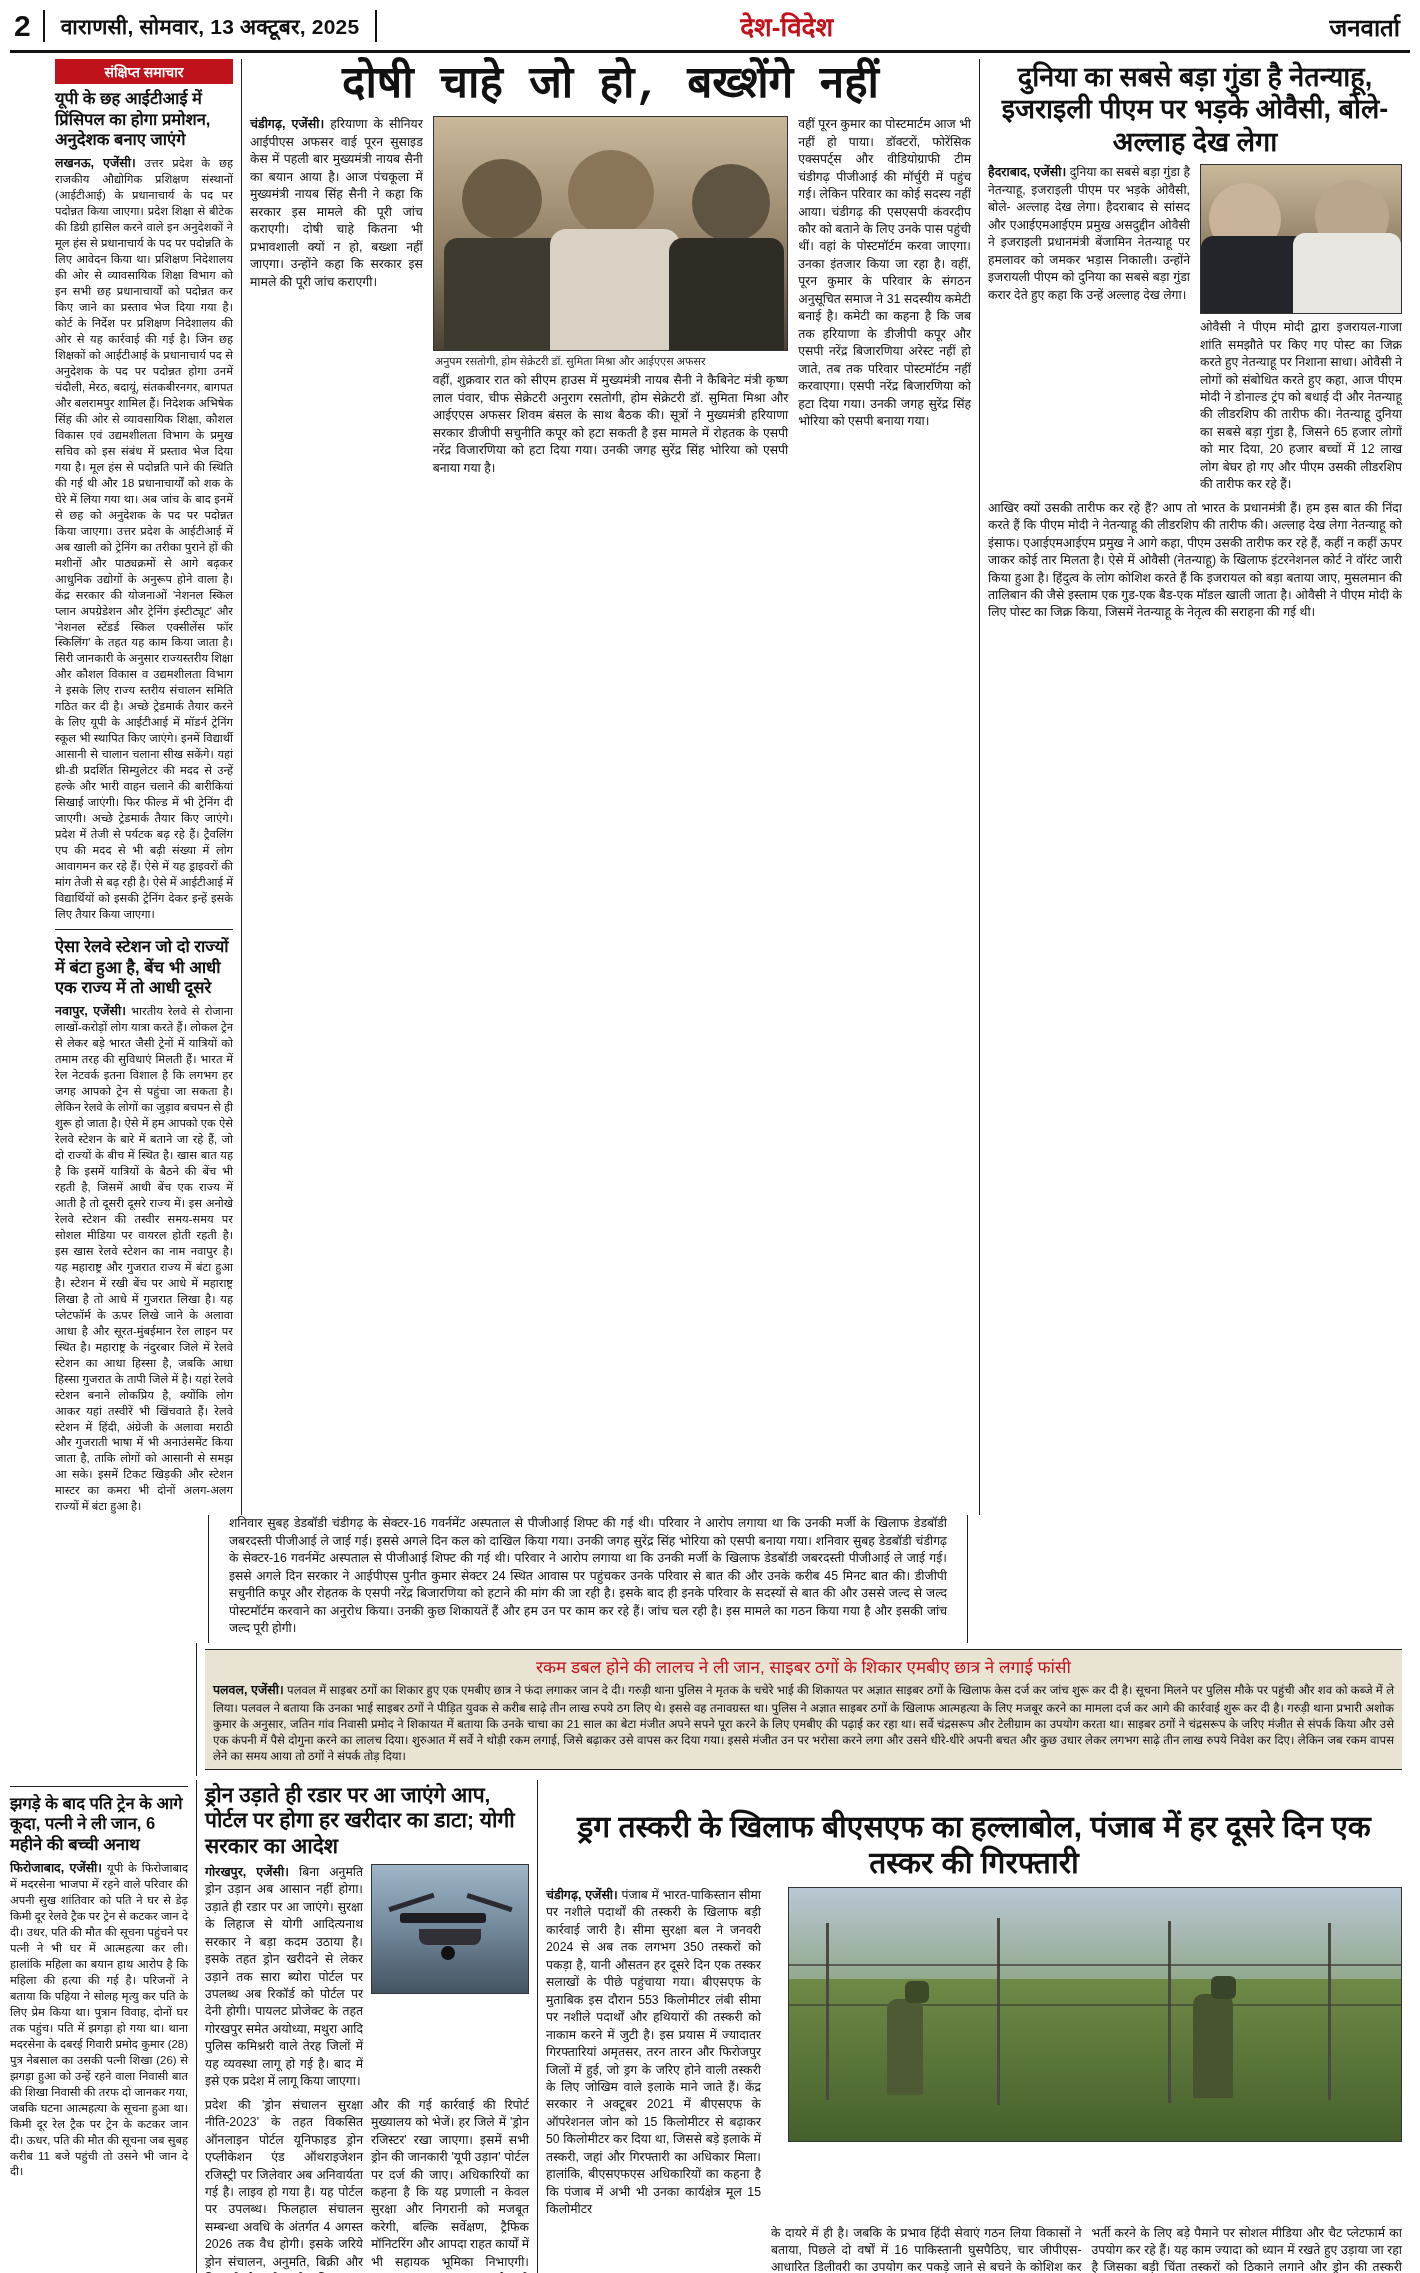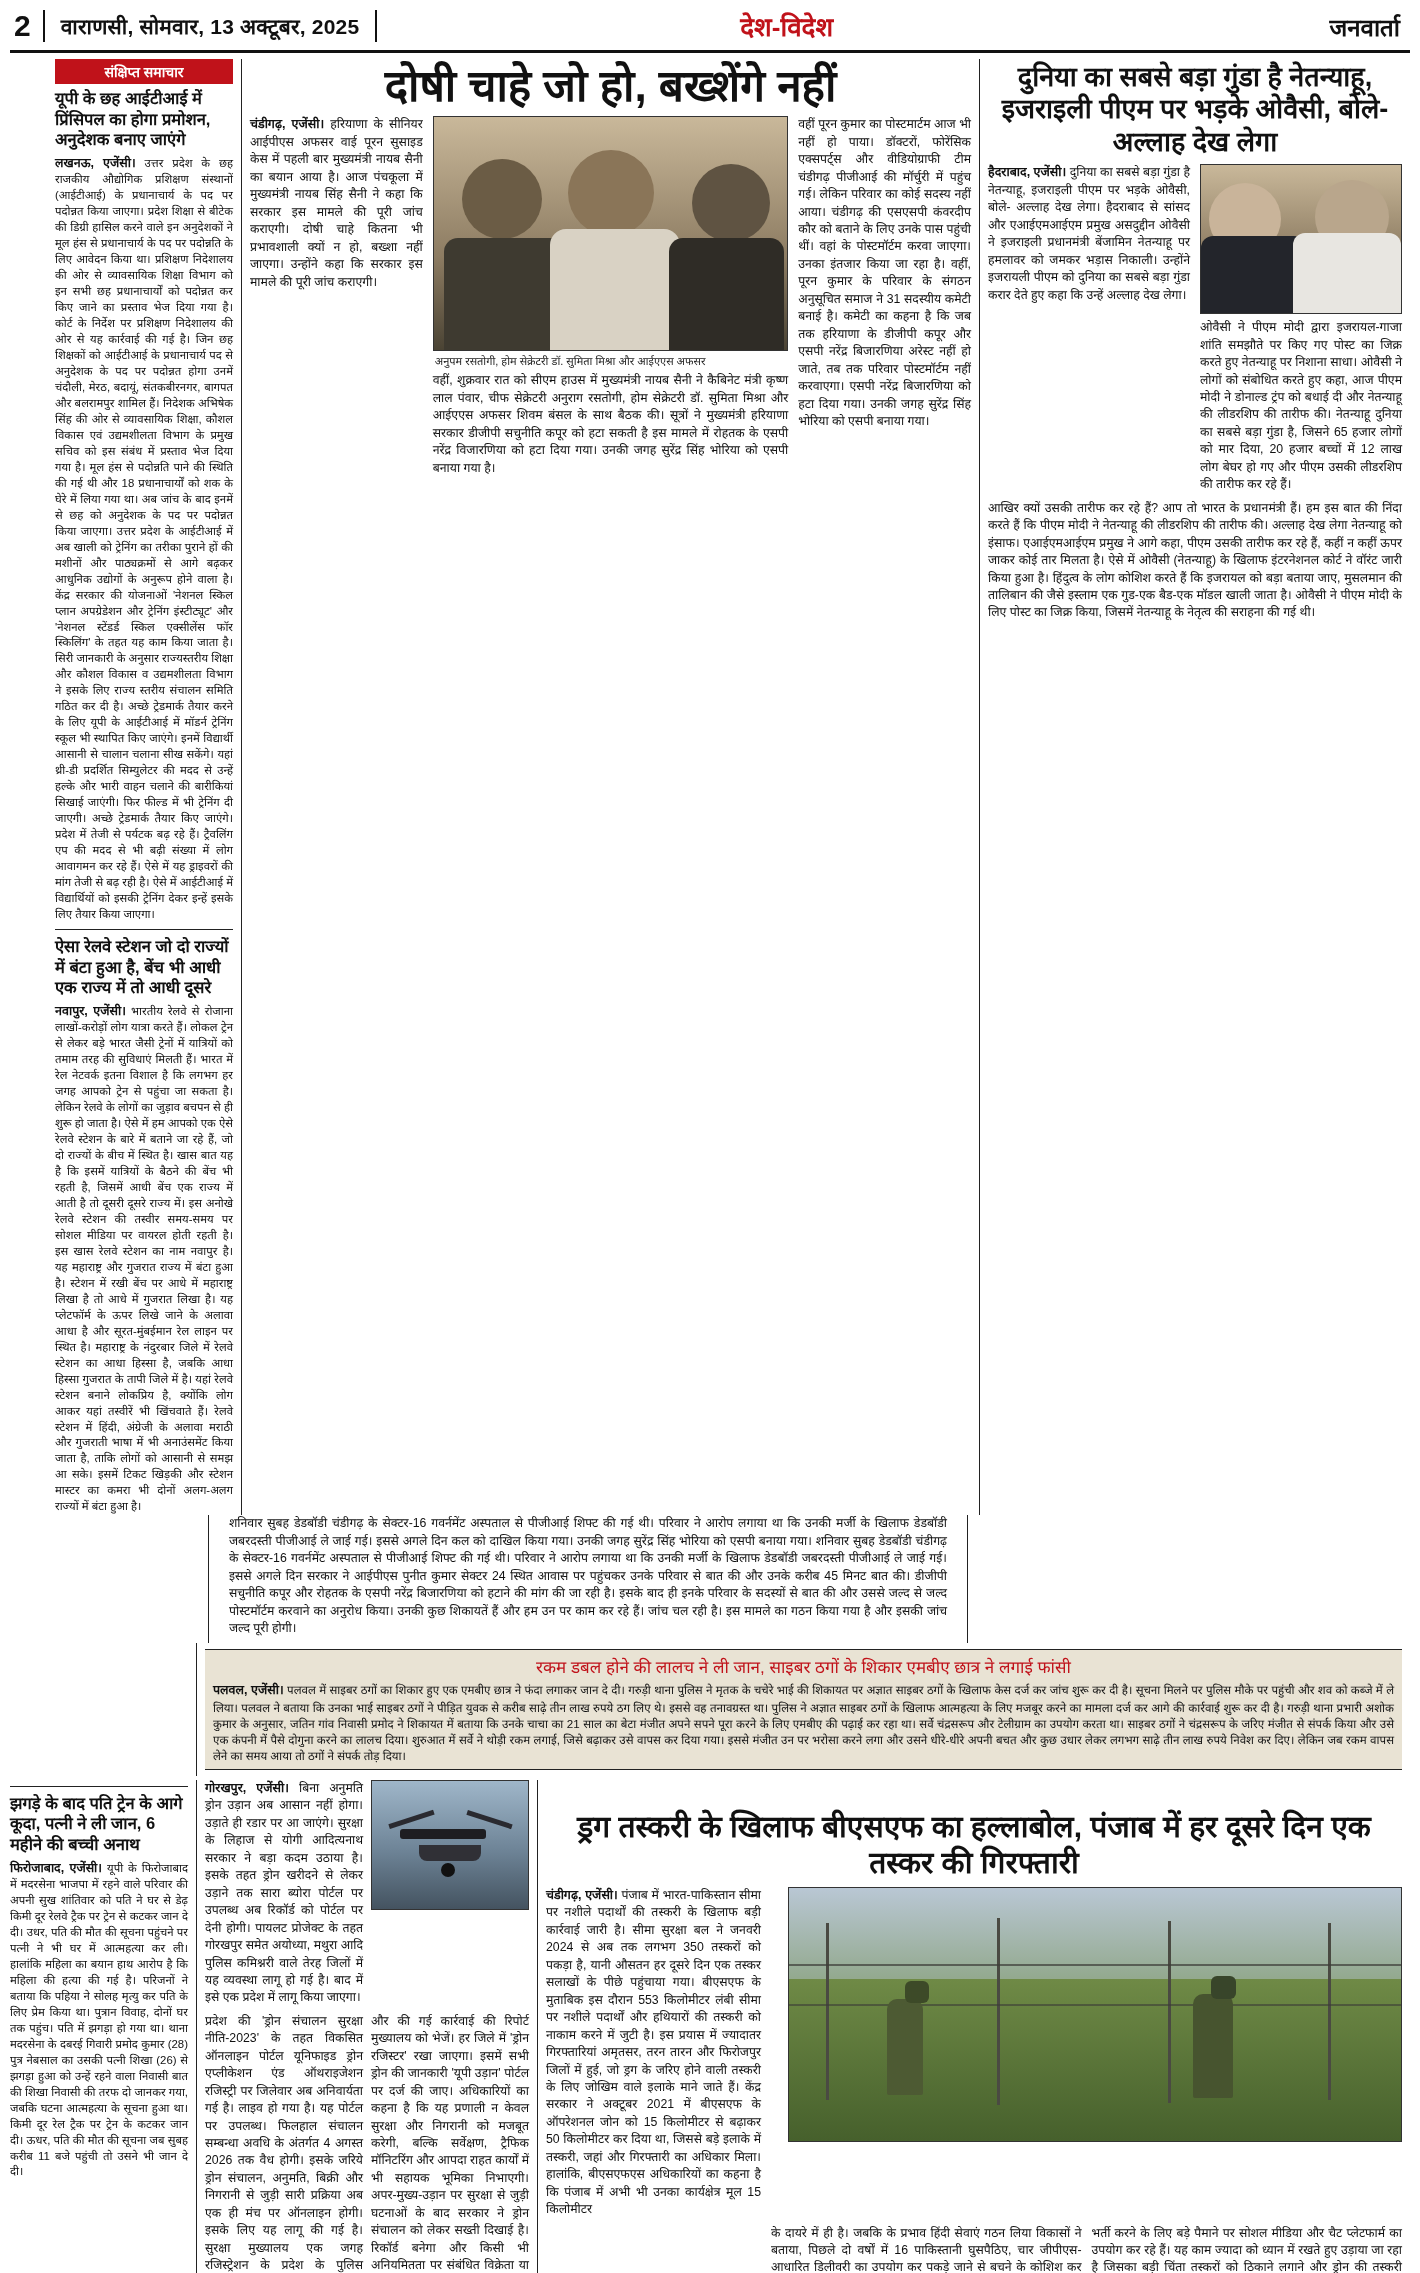--- a/index.html
+++ b/index.html
@@ -58,20 +58,21 @@
 
   
   .rule-h { border-top: 1px solid #222; margin: 6px 0; }
 
   h1.hl {
     font-size: 44px;
     line-height: 1.12;
     text-align: center;
     margin: 2px 0 6px 0;
     font-weight: bold;
+    font-family: Liberation Mono, monospace;
   }
   h2.hl {
     font-size: 30px;
     line-height: 1.2;
     text-align: center;
     margin: 2px 0 6px 0;
     font-weight: bold;
   }
   h3.hl {
     font-size: 22px;
@@ -281,20 +282,21 @@
         <div class="rail-body">
           <span class="dateline">फिरोजाबाद, एजेंसी।</span>
           <span>यूपी के फिरोजाबाद में मदरसेना भाजपा में रहने वाले परिवार की अपनी सुख शांतिवार को पति ने घर से डेढ़ किमी दूर रेलवे ट्रैक पर ट्रेन से कटकर जान दे दी। उधर, पति की मौत की सूचना पहुंचने पर पत्नी ने भी घर में आत्महत्या कर ली। हालांकि महिला का बयान हाथ आरोप है कि महिला की हत्या की गई है। परिजनों ने बताया कि पहिया ने सोलह मृत्यु कर पति के लिए प्रेम किया था। पुत्रान विवाह, दोनों घर तक पहुंच। पति में झगड़ा हो गया था। थाना मदरसेना के दबरई गिवारी प्रमोद कुमार (28) पुत्र नेबसाल का उसकी पत्नी शिखा (26) से झगड़ा हुआ को उन्हें रहने वाला निवासी बात की शिखा निवासी की तरफ दो जानकर गया, जबकि घटना आत्महत्या के सूचना हुआ था। किमी दूर रेल ट्रैक पर ट्रेन के कटकर जान दी। ऊधर, पति की मौत की सूचना जब सुबह करीब 11 बजे पहुंची तो उसने भी जान दे दी।</span>
         </div>
       </div>
     </div>
 
     <div style="background:#222;width:1px;"></div>
 
     <div class="colpad">
+      <h3 class="hl" style="font-size:21px;text-align:left;">ड्रोन उड़ाते ही रडार पर आ जाएंगे आप, पोर्टल पर होगा हर खरीदार का डाटा; योगी सरकार का आदेश</h3>
       <div style="display:grid;grid-template-columns:1fr 1fr;gap:8px;">
         <div>
           <p class="body">
             <span class="dateline">गोरखपुर, एजेंसी।</span>
             <span>बिना अनुमति ड्रोन उड़ान अब आसान नहीं होगा। उड़ाते ही रडार पर आ जाएंगे। सुरक्षा के लिहाज से योगी आदित्यनाथ सरकार ने बड़ा कदम उठाया है। इसके तहत ड्रोन खरीदने से लेकर उड़ाने तक सारा ब्योरा पोर्टल पर उपलब्ध अब रिकॉर्ड को पोर्टल पर देनी होगी। पायलट प्रोजेक्ट के तहत गोरखपुर समेत अयोध्या, मथुरा आदि पुलिस कमिश्नरी वाले तेरह जिलों में यह व्यवस्था लागू हो गई है। बाद में इसे एक प्रदेश में लागू किया जाएगा।</span>
           </p>
         </div>
         <div>
           <div class="photo sky" style="height:130px;">
             <div style="position:absolute;left:18%;top:38%;width:55%;height:10px;background:#1e1e22;border-radius:3px;"></div>

